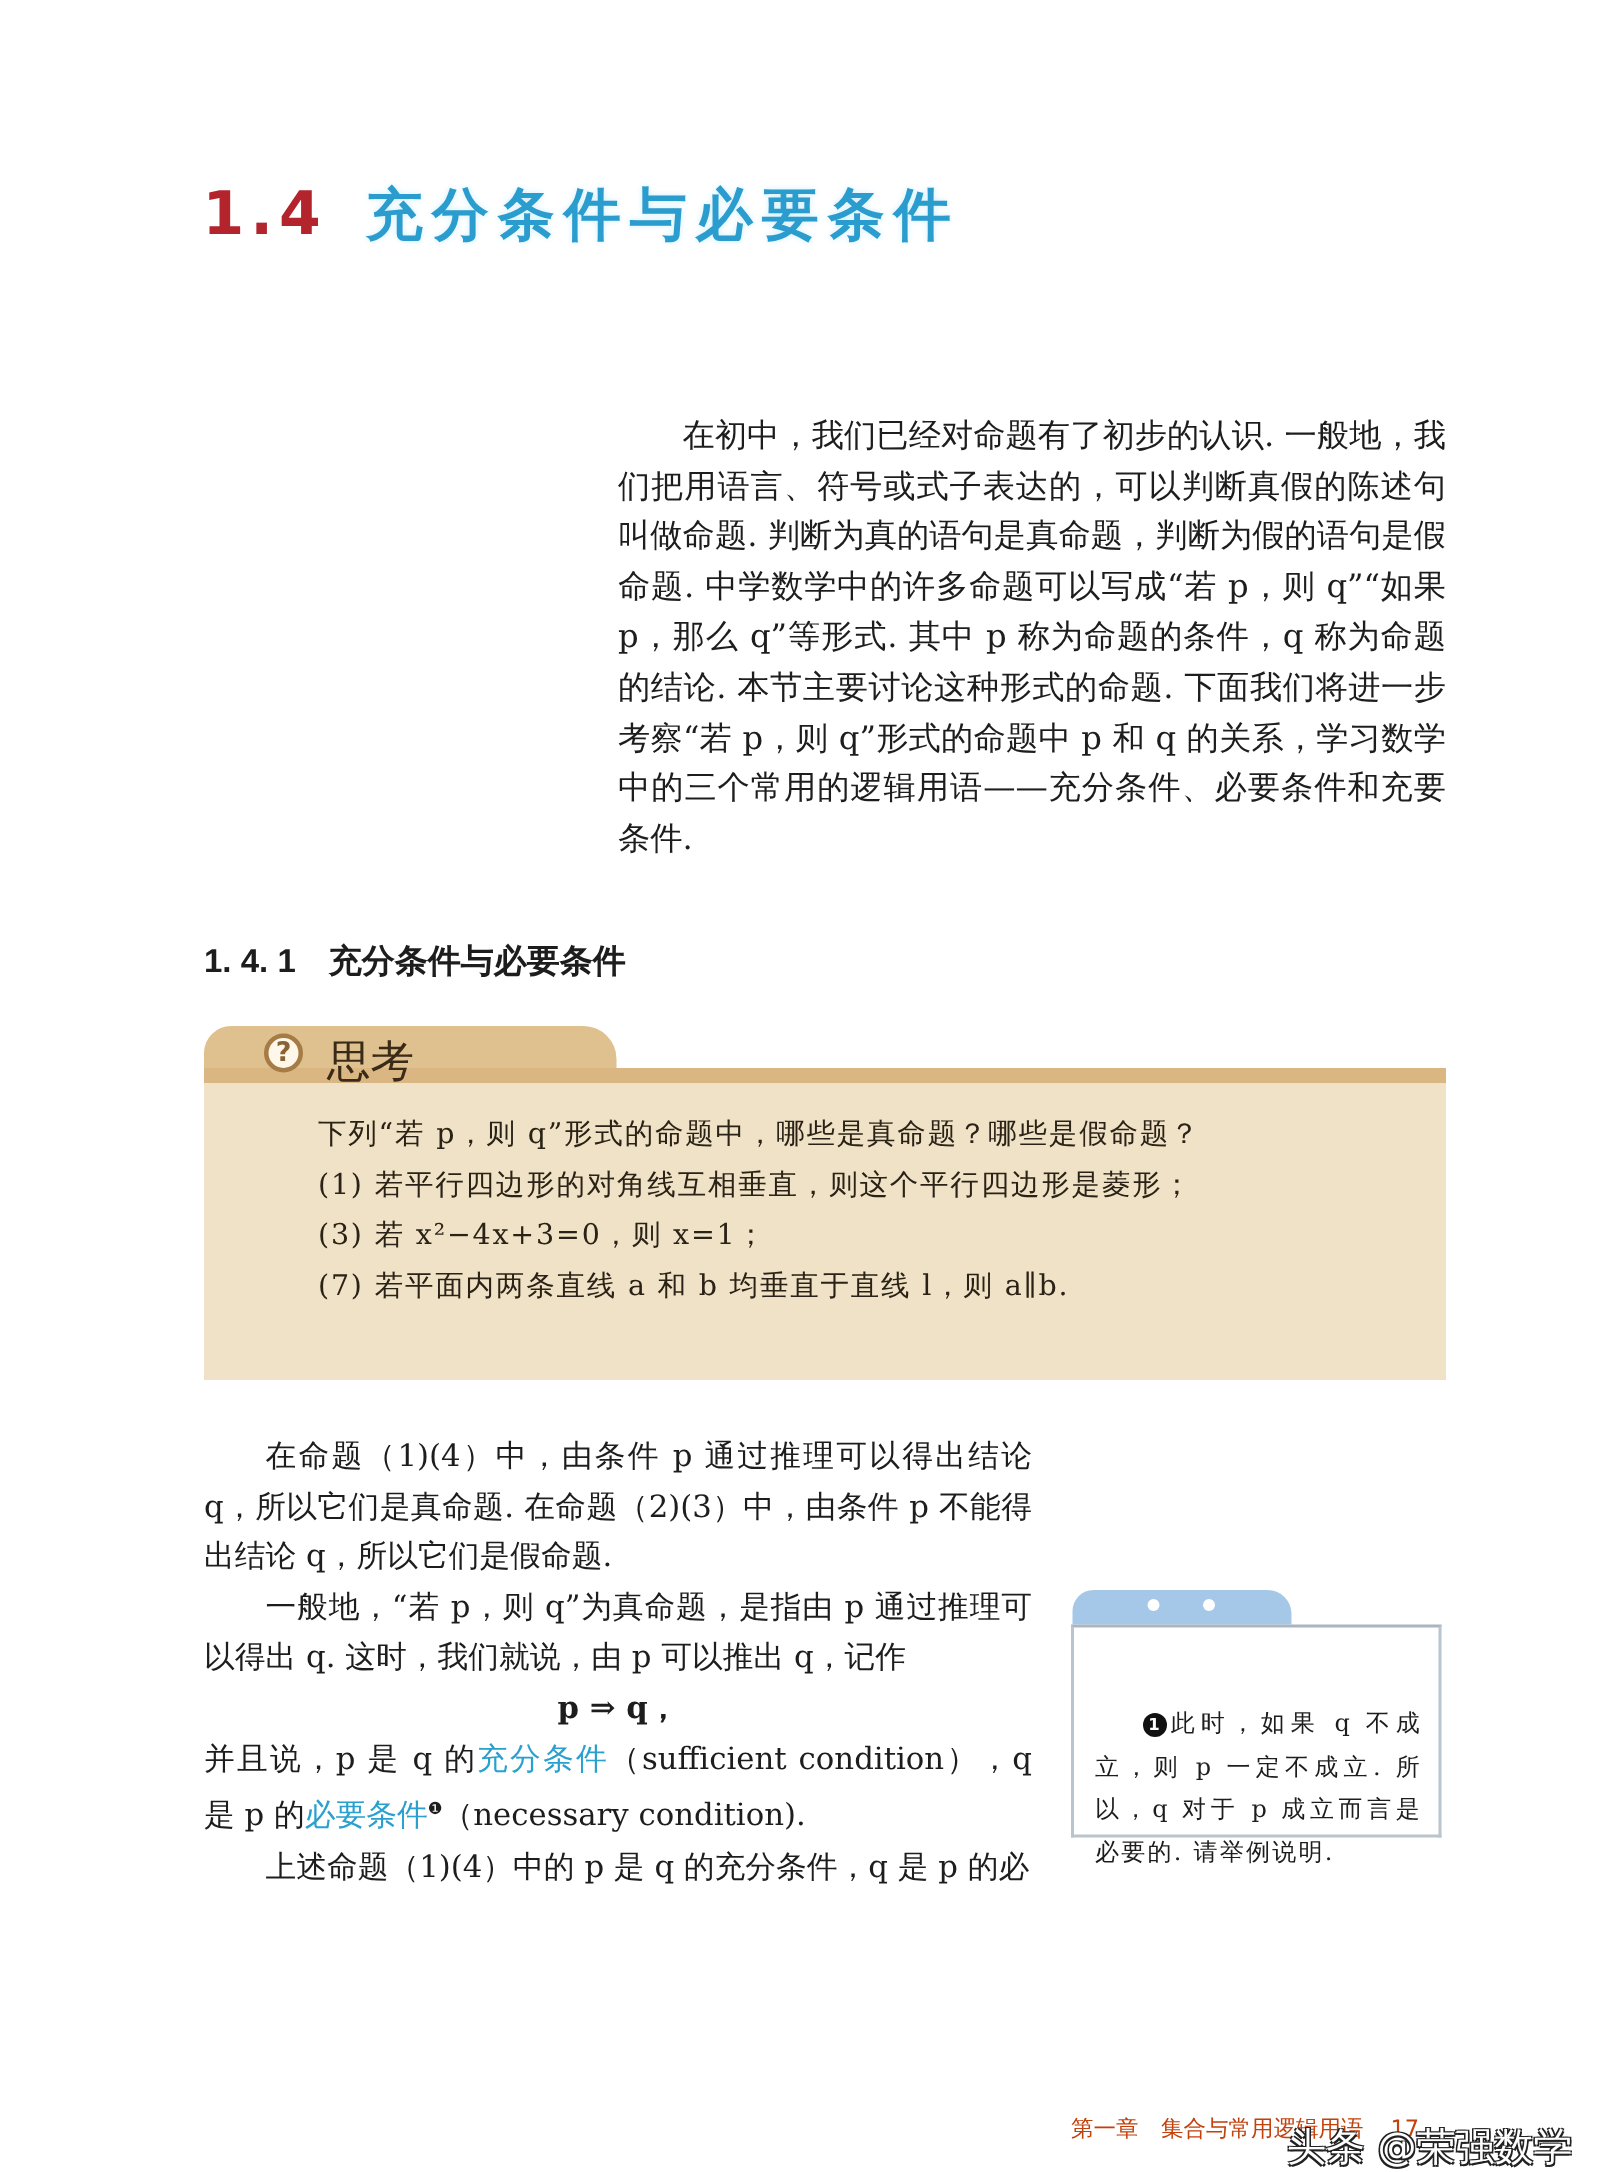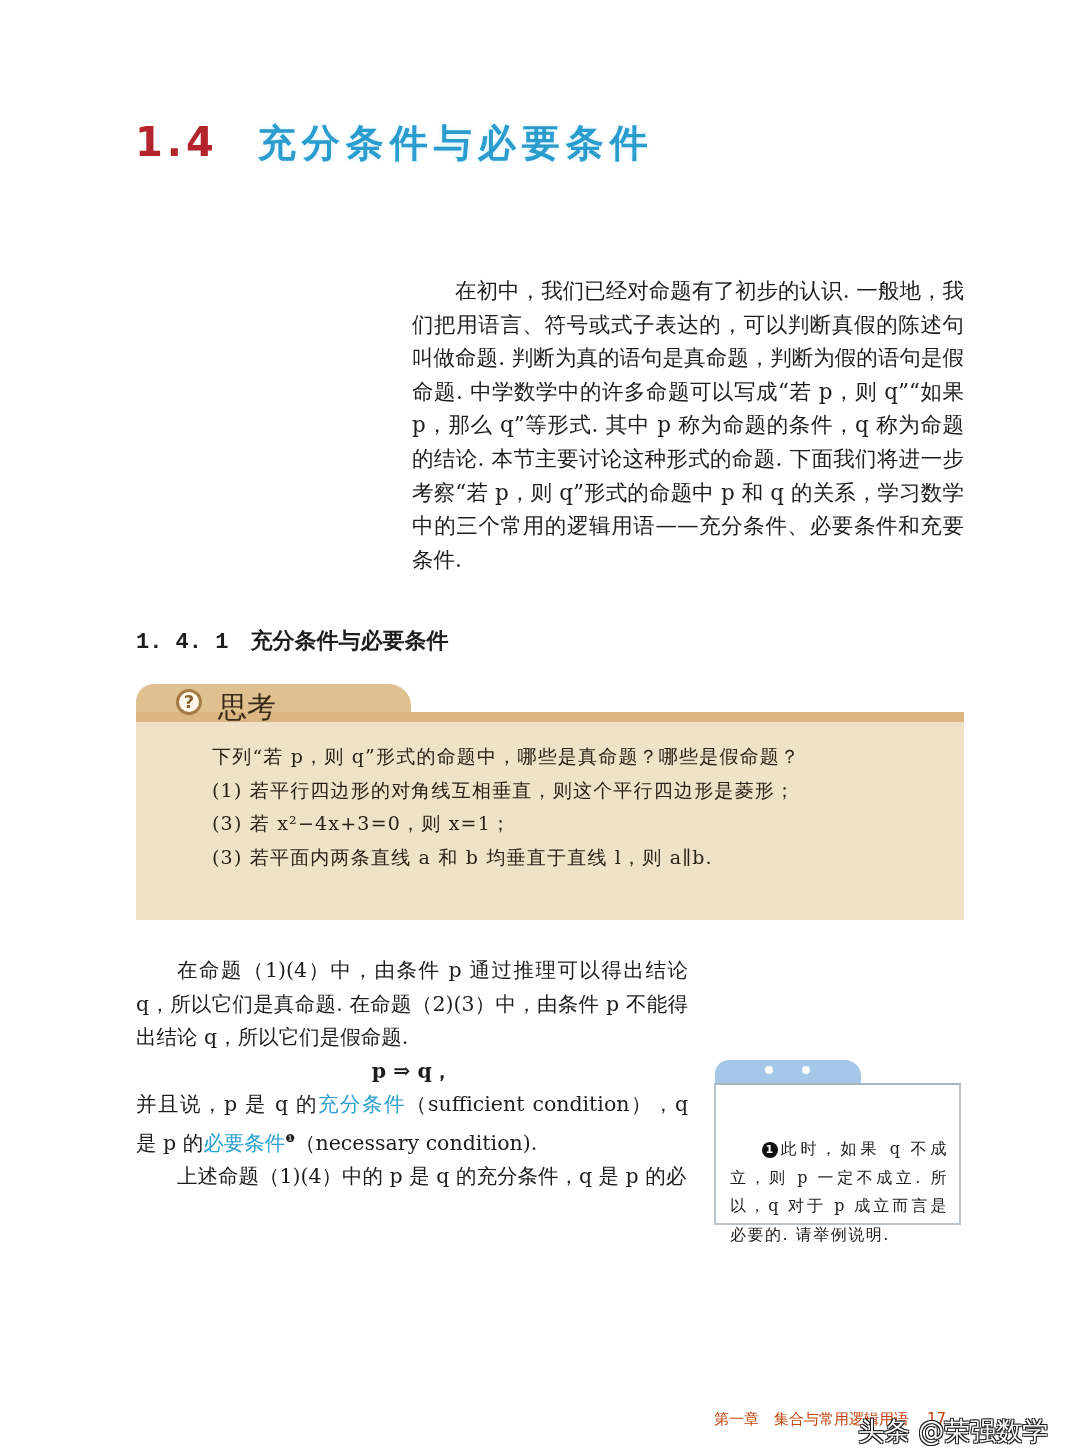--- a/index.html
+++ b/index.html
@@ -3,28 +3,28 @@
   <meta charset="utf-8">
   <style>
     html, body { margin: 0; padding: 0; }
     body {
       width: 1080px; height: 1448px; position: relative; overflow: hidden;
       background: #ffffff; color: #1d1d1d;
       font-family: "DejaVu Serif", "Liberation Serif", serif;
     }
     .abs { position: absolute; }
     .title-row { left: 135px; top: 118px; height: 60px; display: flex; align-items: baseline; white-space: nowrap; }
-    .title-num { font-family: "DejaVu Sans", "Liberation Sans", sans-serif; font-weight: bold; font-size: 40px; color: #b3242c; letter-spacing: 4px; margin-right: 40px; }
+    .title-num { font-family: "DejaVu Sans", "Liberation Sans", sans-serif; font-weight: bold; font-size: 40px; color: #b3242c; letter-spacing: 4px; margin-right: 26px; }
     .title-text { font-family: "DejaVu Sans", "Liberation Sans", sans-serif; font-weight: bold; font-size: 38px; color: #2a9ccd; letter-spacing: 6px; text-shadow: 0 0 4px #cfeefc; }
 
     .intro { left: 412px; top: 274px; width: 552px; font-size: 21.5px; line-height: 33.6px; text-align: justify; }
     .intro p { margin: 0; text-indent: 2em; }
 
     .subhead { left: 136px; top: 626px; font-size: 22px; font-weight: bold; white-space: nowrap; font-family: "DejaVu Sans", "Liberation Sans", sans-serif; }
-    .subhead .num { font-family: Liberation Mono, monospace; margin-right: 22px; }
+    .subhead .num { font-family: Liberation Sans, sans-serif; margin-right: 22px; }
 
     .think-tab { left: 136px; top: 684px; width: 275px; height: 44px; background: #dfc08f; border-radius: 18px 22px 0 0; }
     .think-strip { left: 136px; top: 712px; width: 828px; height: 10px; background: #d9b682; }
     .think-body { left: 136px; top: 722px; width: 828px; height: 198px; background: #efe2c6; }
     .think-icon { left: 176px; top: 689px; width: 26px; height: 26px; border-radius: 50%; background: #fff8ea; border: 3px solid #a67c46; box-sizing: border-box; text-align: center; line-height: 20px; font-size: 18px; font-weight: bold; color: #8a6334; font-family: "DejaVu Sans", sans-serif; }
     .think-title { left: 218px; top: 688px; font-size: 29px; color: #3a2a18; font-family: "DejaVu Sans", "Liberation Sans", sans-serif; }
     .think-lines { left: 212px; top: 740px; width: 740px; font-size: 19px; line-height: 33.5px; letter-spacing: 1.2px; color: #2a2216; }
     .think-lines div { white-space: nowrap; }
 
     .body-col { left: 136px; top: 954px; width: 552px; font-size: 20.5px; line-height: 33.6px; text-align: justify; }
@@ -63,25 +63,26 @@
 
 <div class="abs think-tab"></div>
 <div class="abs think-strip"></div>
 <div class="abs think-body"></div>
 <div class="abs think-icon">?</div>
 <div class="abs think-title">思考</div>
 <div class="abs think-lines">
   <div>下列“若 p，则 q”形式的命题中，哪些是真命题？哪些是假命题？</div>
   <div>(1) 若平行四边形的对角线互相垂直，则这个平行四边形是菱形；</div>
   <div>(3) 若 x²−4x+3=0，则 x=1；</div>
-  <div>(3) 若平面内两条直线 a 和 b 均垂直于直线 l，则 a∥b.</div>
+  <div>(7) 若平面内两条直线 a 和 b 均垂直于直线 l，则 a∥b.</div>
 </div>
 
 <div class="abs body-col">
   <p class="ind">在命题（1)(4）中，由条件 p 通过推理可以得出结论 q，所以它们是真命题. 在命题（2)(3）中，由条件 p 不能得出结论 q，所以它们是假命题.</p>
+  <p class="ind">一般地，“若 p，则 q”为真命题，是指由 p 通过推理可以得出 q. 这时，我们就说，由 p 可以推出 q，记作</p>
   <p class="center">p ⇒ q，</p>
   <p><span>并且说，p 是 q 的</span><span class="hl">充分条件</span><span>（sufficient condition），q 是 p 的</span><span class="hl">必要条件</span><sup class="fn">❶</sup><span>（necessary condition).</span></p>
   <p class="ind">上述命题（1)(4）中的 p 是 q 的充分条件，q 是 p 的必</p>
 </div>
 
 <div class="abs note-tab"></div>
 <div class="abs note-dot" style="left:765px;"></div>
 <div class="abs note-dot" style="left:802px;"></div>
 <div class="abs note-box"></div>
 <div class="abs note-text">

